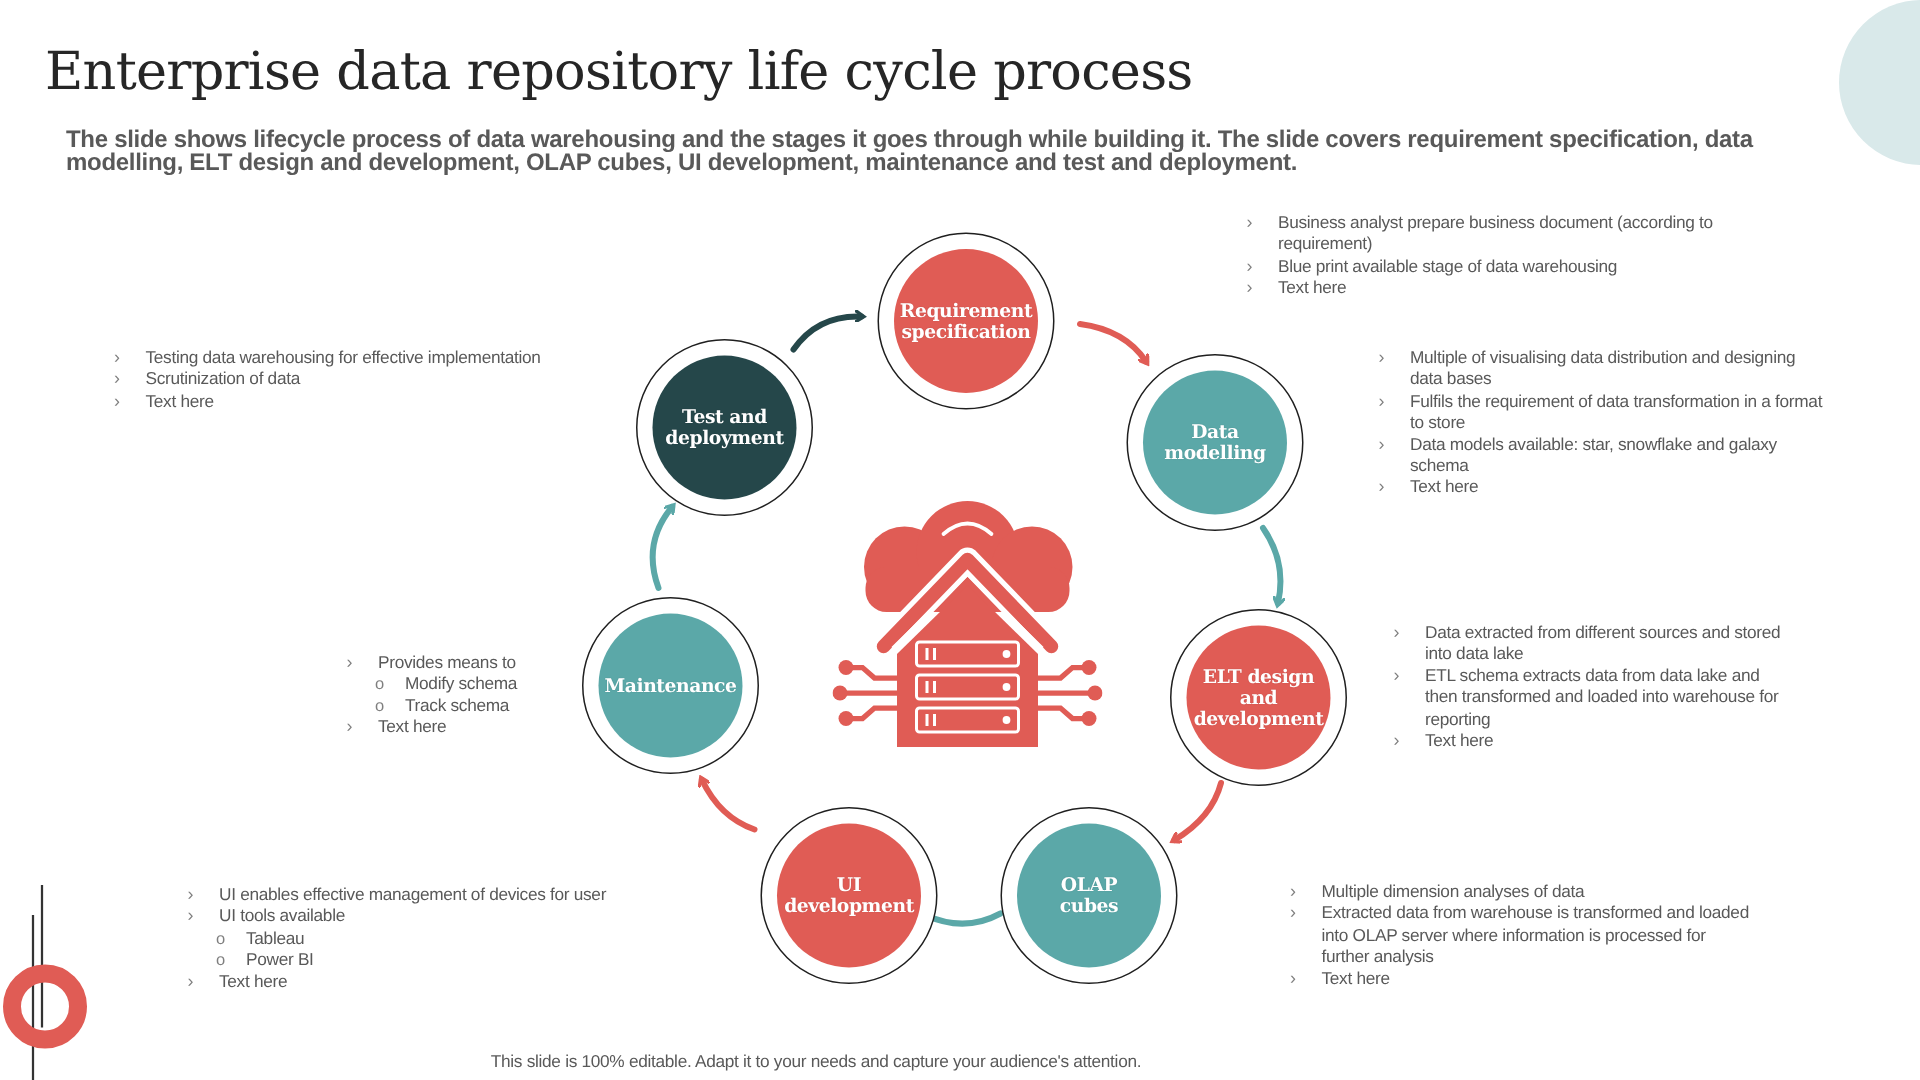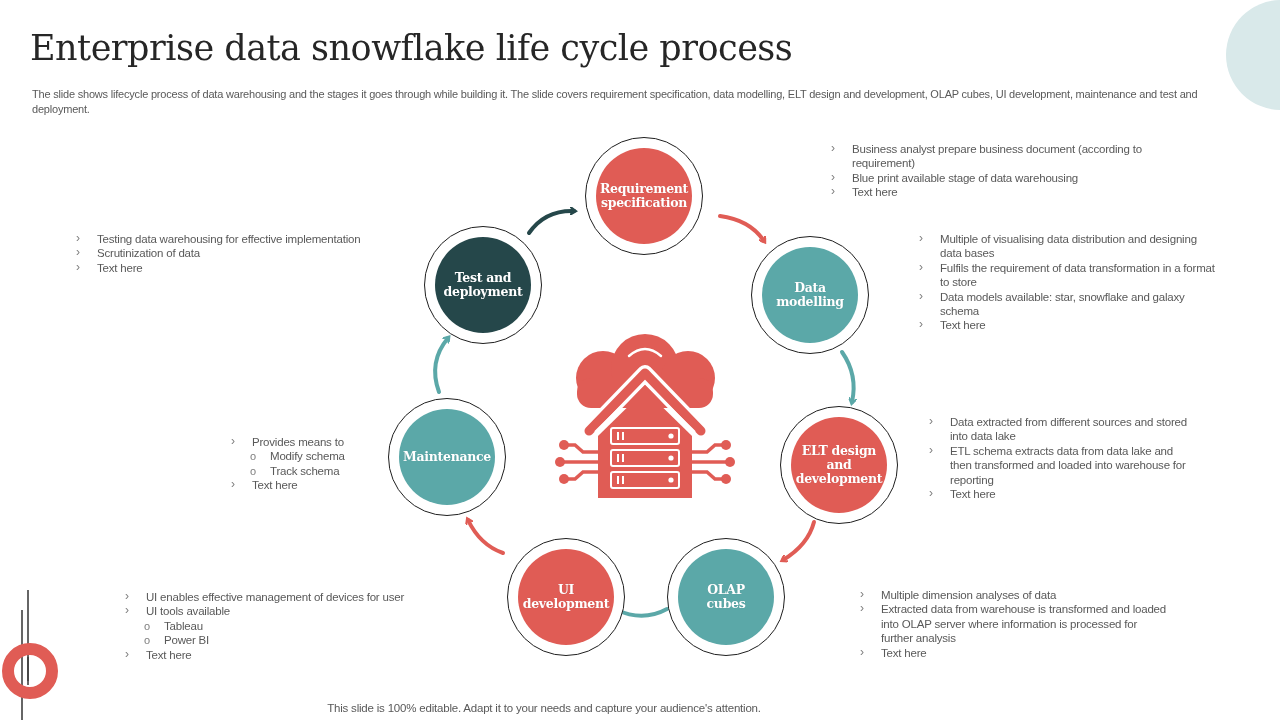--- a/index.html
+++ b/index.html
@@ -1,18 +1,18 @@
 <!DOCTYPE html>
 <html><head>
 <meta charset="utf-8">
 <style>
   html, body { margin: 0; padding: 0; }
   body { width: 1280px; height: 720px; position: relative; overflow: hidden; background: #ffffff; font-family: "Liberation Sans", sans-serif; color: #595959; }
   .title { position: absolute; left: 30px; top: 28px; font-family: "DejaVu Serif", serif; font-size: 35px; color: #262626; letter-spacing: -0.5px; margin: 0; font-weight: normal; }
-  .subtitle { position: absolute; left: 32px; top: 87px; width: 1200px; font-size: 11px; line-height: 14.5px; color: #595959; letter-spacing: -0.2px; }
+  .subtitle { position: absolute; left: 44px; top: 87px; width: 1200px; font-size: 16px; line-height: 14.5px; color: #595959; letter-spacing: -0.2px; font-weight: bold; }
   .deco-circle-tr { position: absolute; left: 1226px; top: 0px; width: 110px; height: 110px; border-radius: 50%; background: #d9e9ea; }
   .footer { position: absolute; left: 0; width: 1088px; top: 702px; text-align: center; font-size: 11.5px; color: #595959; letter-spacing: -0.2px; }
 
   .blist { position: absolute; font-size: 11.5px; line-height: 14.4px; color: #595959; letter-spacing: -0.2px; margin: 0; padding: 0; list-style: none; }
   .blist li { position: relative; padding-left: 21px; }
   .blist li::before { content: "›"; position: absolute; left: 0; top: -1px; color: #7f7f7f; font-size: 12px; }
   .blist li.sub { padding-left: 39px; }
   .blist li.sub::before { content: "o"; left: 19px; top: 0; font-size: 11px; }
 
   .node { position: absolute; width: 118px; height: 118px; border-radius: 50%; border: 1.6px solid #1f1f1f; background: #fff; box-sizing: border-box; }
@@ -30,21 +30,21 @@
 <body>
 
 <div class="deco-circle-tr"></div>
 <svg class="deco-bl" viewBox="0 0 80 135" width="80" height="135">
   <line x1="28" y1="5" x2="28" y2="100" stroke="#333" stroke-width="1.5"></line>
   <line x1="22" y1="25" x2="22" y2="135" stroke="#333" stroke-width="1.5"></line>
   <circle cx="30" cy="86" r="22" fill="none" stroke="#e05c55" stroke-width="12"></circle>
   <line x1="28" y1="72" x2="28" y2="96" stroke="#333" stroke-width="1.2"></line>
 </svg>
 
-<h1 class="title">Enterprise data snowflake life cycle process</h1>
+<h1 class="title">Enterprise data repository life cycle process</h1>
 <div class="subtitle">The slide shows lifecycle process of data warehousing and the stages it goes through while building it. The slide covers requirement specification, data modelling, ELT design and development, OLAP cubes, UI development, maintenance and test and deployment.</div>
 
 <svg class="arrows" width="1280" height="720">
   <defs>
     <marker id="ah-dark" markerWidth="8" markerHeight="8" refX="4" refY="4" orient="auto" markerUnits="userSpaceOnUse" viewBox="0 0 8 8">
       <path d="M0,0 L6,4 L0,8" fill="none" stroke="#25474a" stroke-width="2.2"></path>
     </marker>
     <marker id="ah-red" markerWidth="8" markerHeight="8" refX="4" refY="4" orient="auto" markerUnits="userSpaceOnUse" viewBox="0 0 8 8">
       <path d="M0,0 L6,4 L0,8" fill="none" stroke="#e05c55" stroke-width="2.2"></path>
     </marker>
@@ -106,21 +106,21 @@
   <g fill="#e05c55">
     <circle cx="9" cy="117" r="5"></circle>
       <circle cx="5" cy="134" r="5"></circle>
       <circle cx="9" cy="151" r="5"></circle>
     <circle cx="171" cy="117" r="5"></circle>
       <circle cx="175" cy="134" r="5"></circle>
       <circle cx="171" cy="151" r="5"></circle>
   </g>
 </svg>
 
-<div class="node" style="left:585px; top:137px;">
+<div class="node" style="left:585px; top:155px;">
   <div class="inner red">
     <span class="label">Requirement
 specification</span>
   </div>
 </div>
 <div class="node" style="left:751px; top:236px;">
   <div class="inner teal">
     <span class="label">Data
 modelling</span>
   </div>

